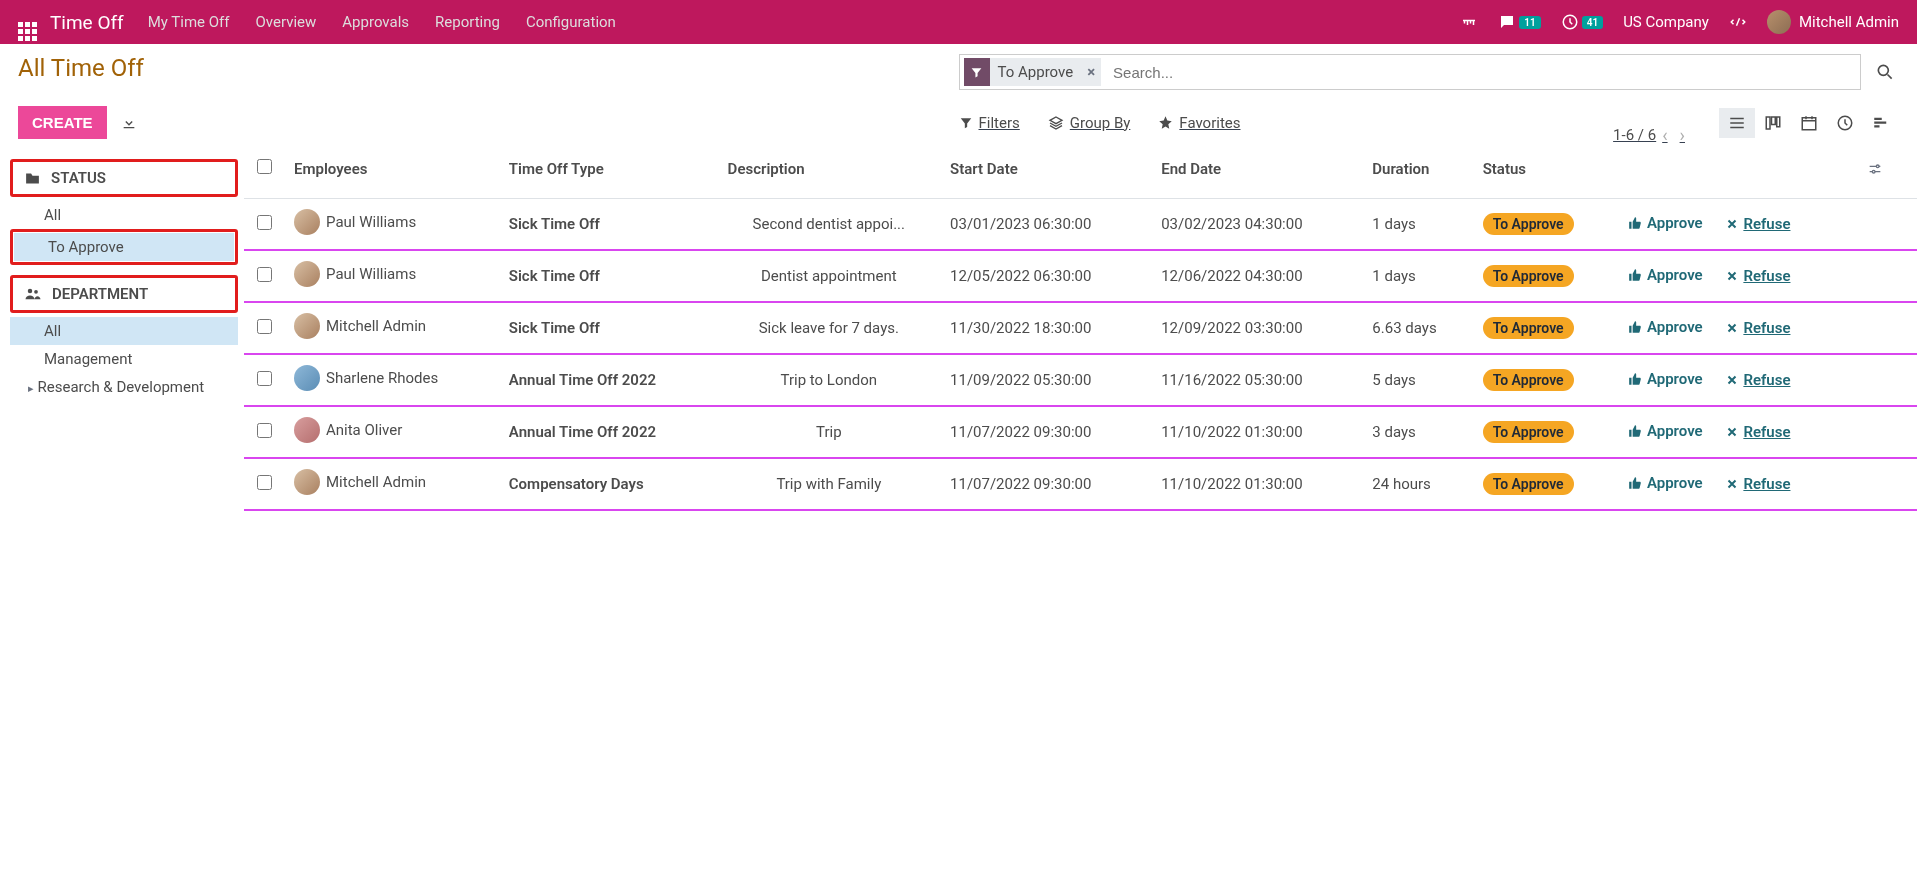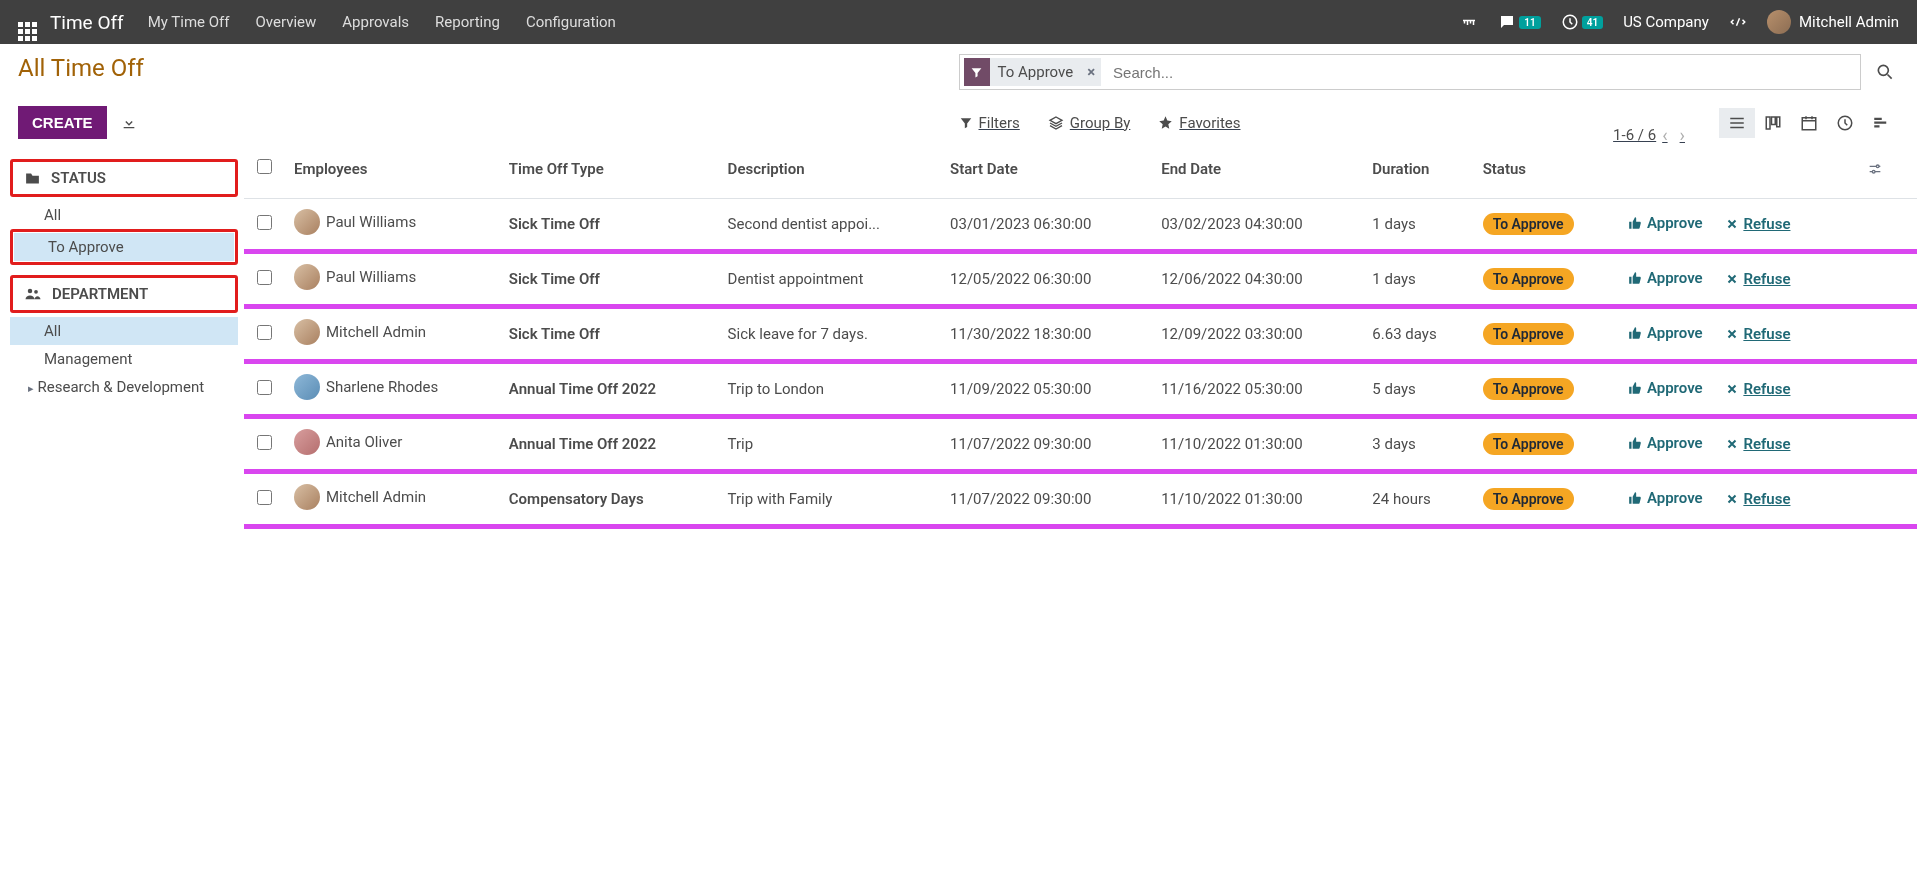--- a/index.html
+++ b/index.html
@@ -1,34 +1,34 @@
 <!DOCTYPE html>
 <html><head>
 <meta charset="utf-8">
 <style>
 * { box-sizing: border-box; margin: 0; padding: 0; }
 body { font-family: -apple-system, BlinkMacSystemFont, "Segoe UI", Roboto, Arial, sans-serif; font-size: 15px; color: #374151; background: #fff; overflow: hidden; width: 1917px; }
 
 
-.topnav { background: #404040; height: 44px; display: flex; align-items: center; padding: 0 18px; color: #fff; }
+.topnav { background: #be185d; height: 44px; display: flex; align-items: center; padding: 0 18px; color: #fff; }
 .topnav .apps-icon { width: 18px; height: 18px; display: inline-block; margin-right: 14px; cursor: pointer; }
 .topnav .app-title { font-size: 19px; font-weight: 400; margin-right: 24px; color: #fff; }
 .topnav .nav-item { color: #ddd; margin-right: 26px; cursor: pointer; font-size: 15px; }
 .topnav .spacer { flex: 1; }
 .topnav .right-item { color: #fff; margin-left: 20px; cursor: pointer; display: inline-flex; align-items: center; position: relative; }
 .topnav .badge { background: #00A09D; color: #fff; font-size: 10px; padding: 1px 5px; border-radius: 3px; margin-left: 3px; font-weight: 600; }
 .topnav .avatar { width: 24px; height: 24px; border-radius: 50%; background: linear-gradient(135deg,#b8906c,#8c6d53); display: inline-block; margin-right: 8px; }
 
 
 .control-panel { padding: 10px 18px 0 18px; }
 .cp-row1 { display: flex; align-items: flex-start; }
 .cp-left { flex: 0 0 50%; }
 .cp-right { flex: 1; display: flex; align-items: center; }
 .page-title { font-size: 24px; color: #a16207; margin-bottom: 10px; }
-.btn-create { background: #701a75; color: #fff; border: none; padding: 8px 14px; font-size: 15px; font-weight: 600; cursor: pointer; }
+.btn-create { background: #ec4899; color: #fff; border: none; padding: 8px 14px; font-size: 15px; font-weight: 600; cursor: pointer; }
 .btn-download { margin-left: 14px; color: #4c4c4c; cursor: pointer; font-size: 16px; }
 
 .search-box { display: flex; align-items: center; border: 1px solid #ccc; border-radius: 0; flex: 1; height: 36px; background: #fff; padding: 0 4px; }
 .search-facet { background: #e9ecef; display: inline-flex; align-items: center; height: 28px; margin: 0 6px 0 0; }
 .search-facet .facet-icon { background: #714B67; color: #fff; width: 26px; height: 28px; display: inline-flex; align-items: center; justify-content: center; }
 .search-facet .facet-label { padding: 0 8px; color: #4c4c4c; font-size: 15px; }
 .search-facet .facet-remove { padding: 0 6px; color: #6b7280; cursor: pointer; font-weight: bold; }
 .search-input { border: none; outline: none; flex: 1; font-size: 15px; color: #374151; padding: 0 6px; }
 .search-icon-right { color: #4c4c4c; cursor: pointer; padding: 0 4px; }
 
@@ -52,29 +52,29 @@
 .side-item.active { background: #d0e6f5; }
 .side-item.dept-all { margin-left: 0; padding-left: 34px; }
 .red-box { border: 3px solid #e11d1d; border-radius: 3px; margin-bottom: 4px; padding: 1px; }
 .red-box .side-section-header, .red-box .side-item { margin-bottom: 0; }
 
 
 .table-wrap { flex: 1; overflow: auto; }
 table { border-collapse: collapse; width: 100%; }
 thead th { text-align: left; font-weight: 600; color: #4c4c4c; padding: 14px 10px 20px 10px; border-bottom: 1px solid #dee2e6; font-size: 15px; white-space: nowrap; }
 thead th:last-child { text-align: right; padding-right: 20px; }
-tbody td { padding: 10px 10px; border-bottom: 5px solid #d946ef; color: #4c4c4c; font-size: 15px; white-space: nowrap; }
+tbody td { padding: 10px 10px; border-bottom: 2px solid #d946ef; color: #4c4c4c; font-size: 15px; white-space: nowrap; }
 .chk { width: 40px; text-align: center; }
 .chk input { width: 15px; height: 15px; }
 .emp-cell { display: inline-flex; align-items: center; }
 .emp-avatar { width: 26px; height: 26px; border-radius: 50%; background: linear-gradient(135deg,#d8bfa4,#a98060); margin-right: 6px; flex-shrink: 0; }
 .emp-avatar.blue { background: linear-gradient(135deg,#8eb8d8,#5b8db5); }
 .emp-avatar.red { background: linear-gradient(135deg,#d89e9e,#b56e6e); }
 .type-cell { font-weight: 600; }
-.desc-cell { max-width: 170px; overflow: hidden; text-overflow: ellipsis; }
+.desc-cell { max-width: 170px; overflow: hidden; text-overflow: ellipsis; text-align: center; }
 .status-pill { background: #F5A623; color: #1f2937; padding: 3px 10px; border-radius: 12px; font-weight: 600; font-size: 14px; display: inline-block; }
 .act-link { color: #206976; cursor: pointer; font-weight: 600; display: inline-flex; align-items: center; }
 .act-link .ai { margin-right: 5px; font-size: 14px; }
 .act-link.refuse { margin-left: 20px; text-decoration: underline; }
 .settings-icon-th { color: #6b7280; cursor: pointer; }
 
 
 .i-grid { display: inline-grid; grid-template-columns: repeat(3,5px); grid-template-rows: repeat(3,5px); gap: 2px; }
 .i-grid span { background: #fff; width: 5px; height: 5px; }
 svg { display: block; }

